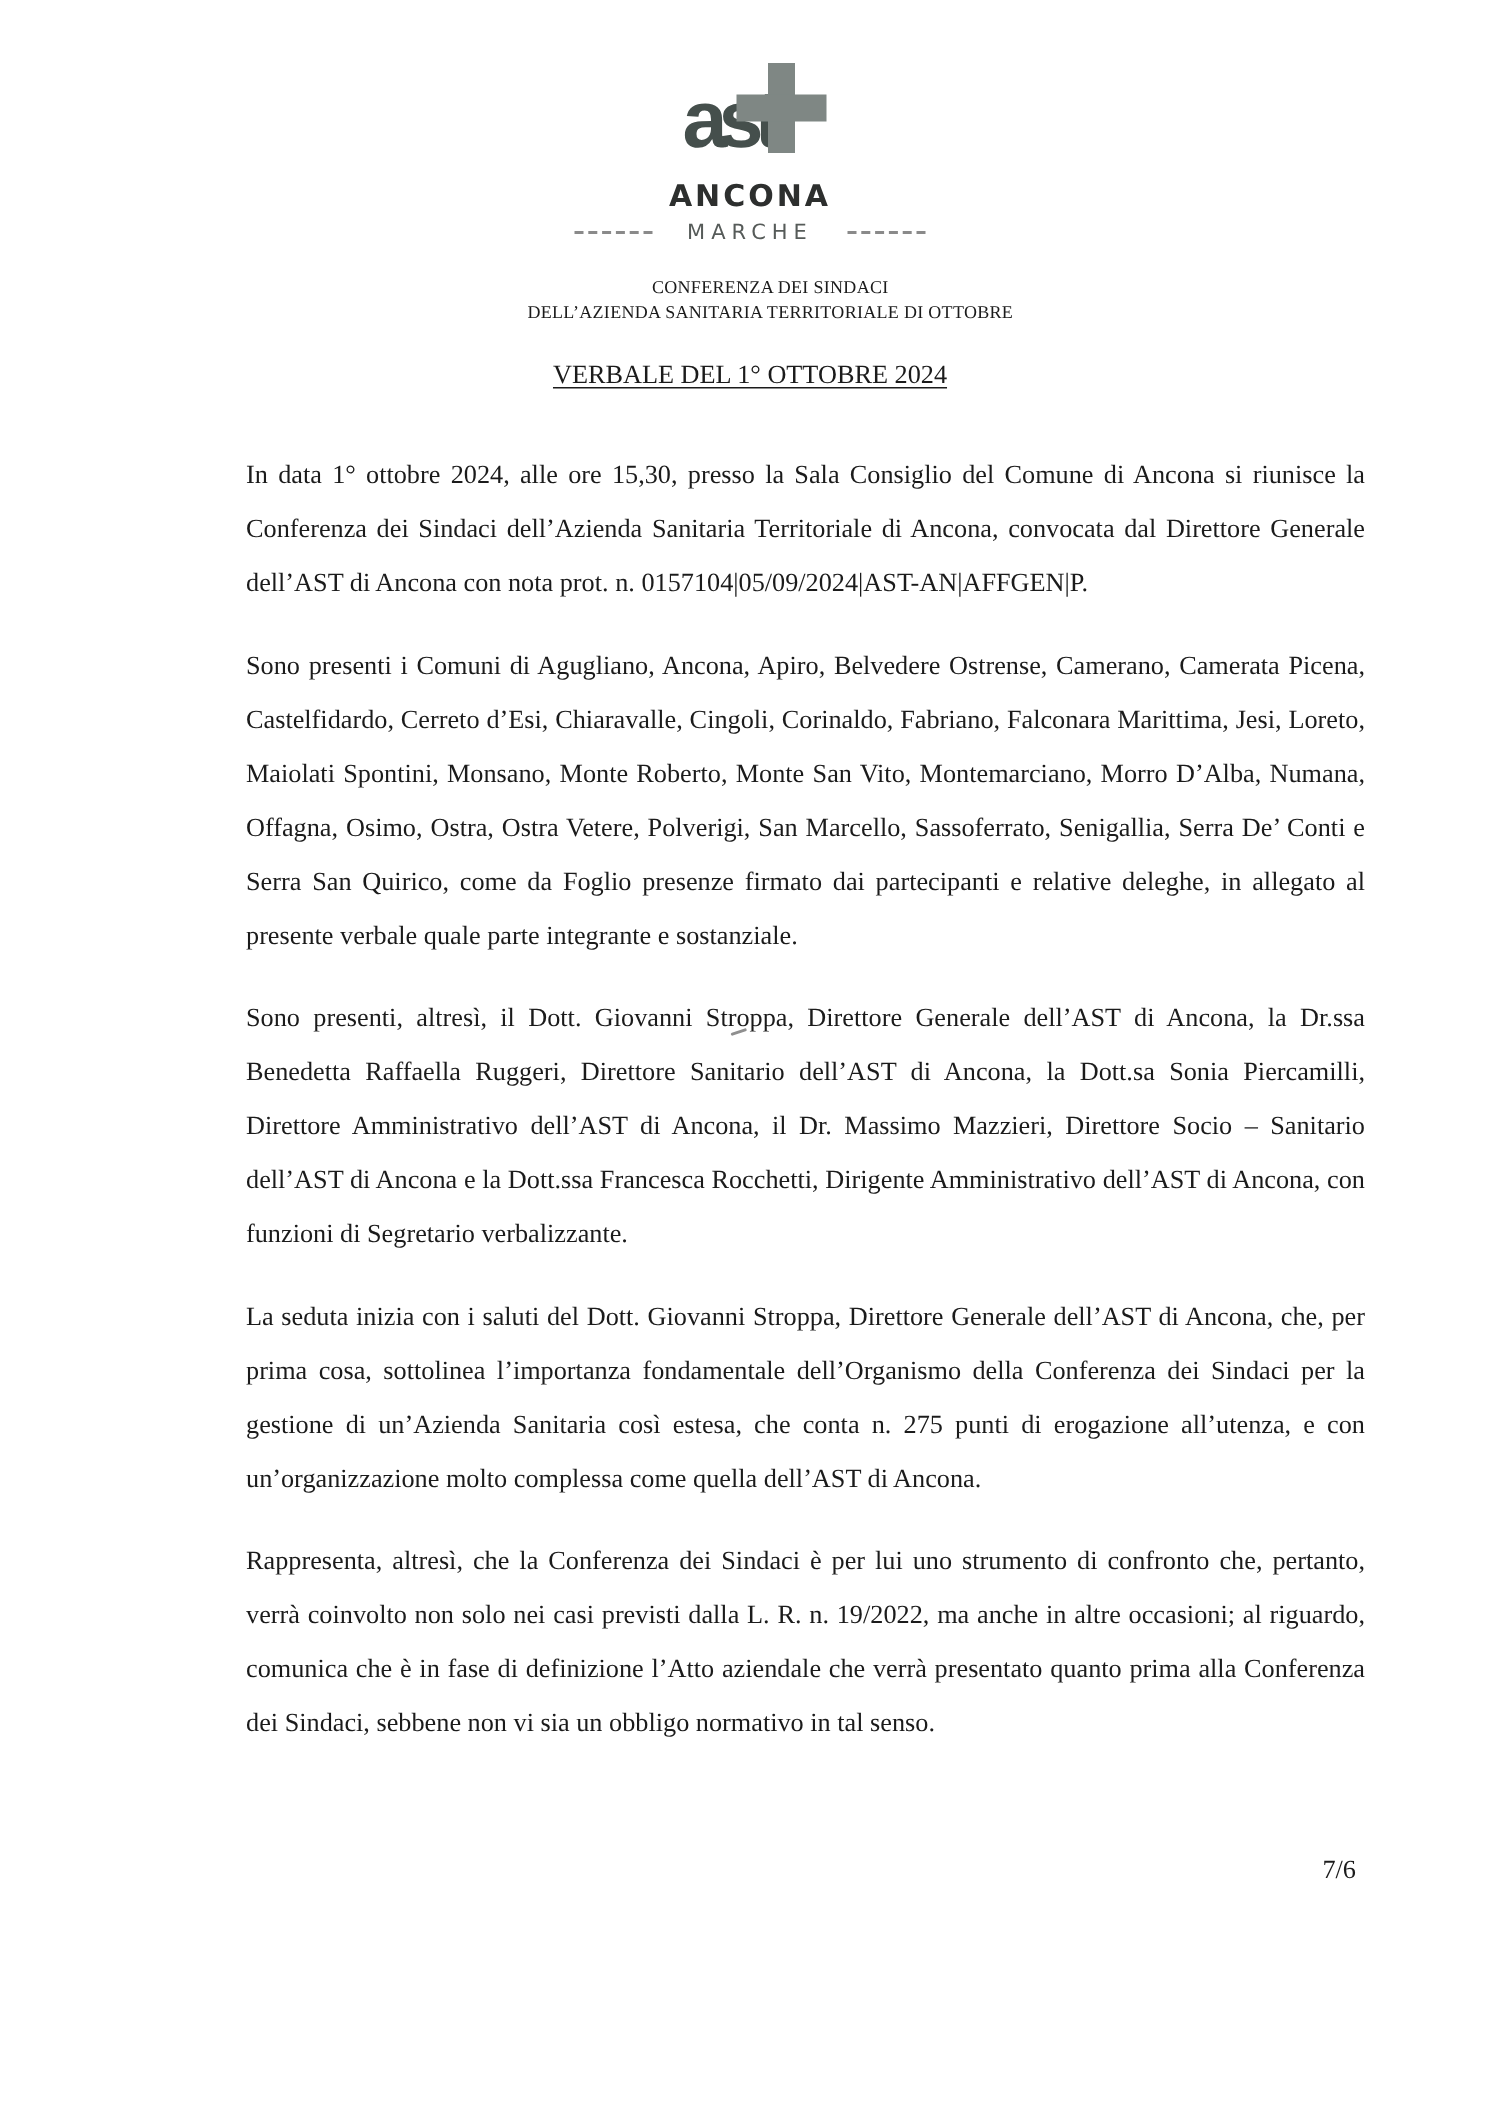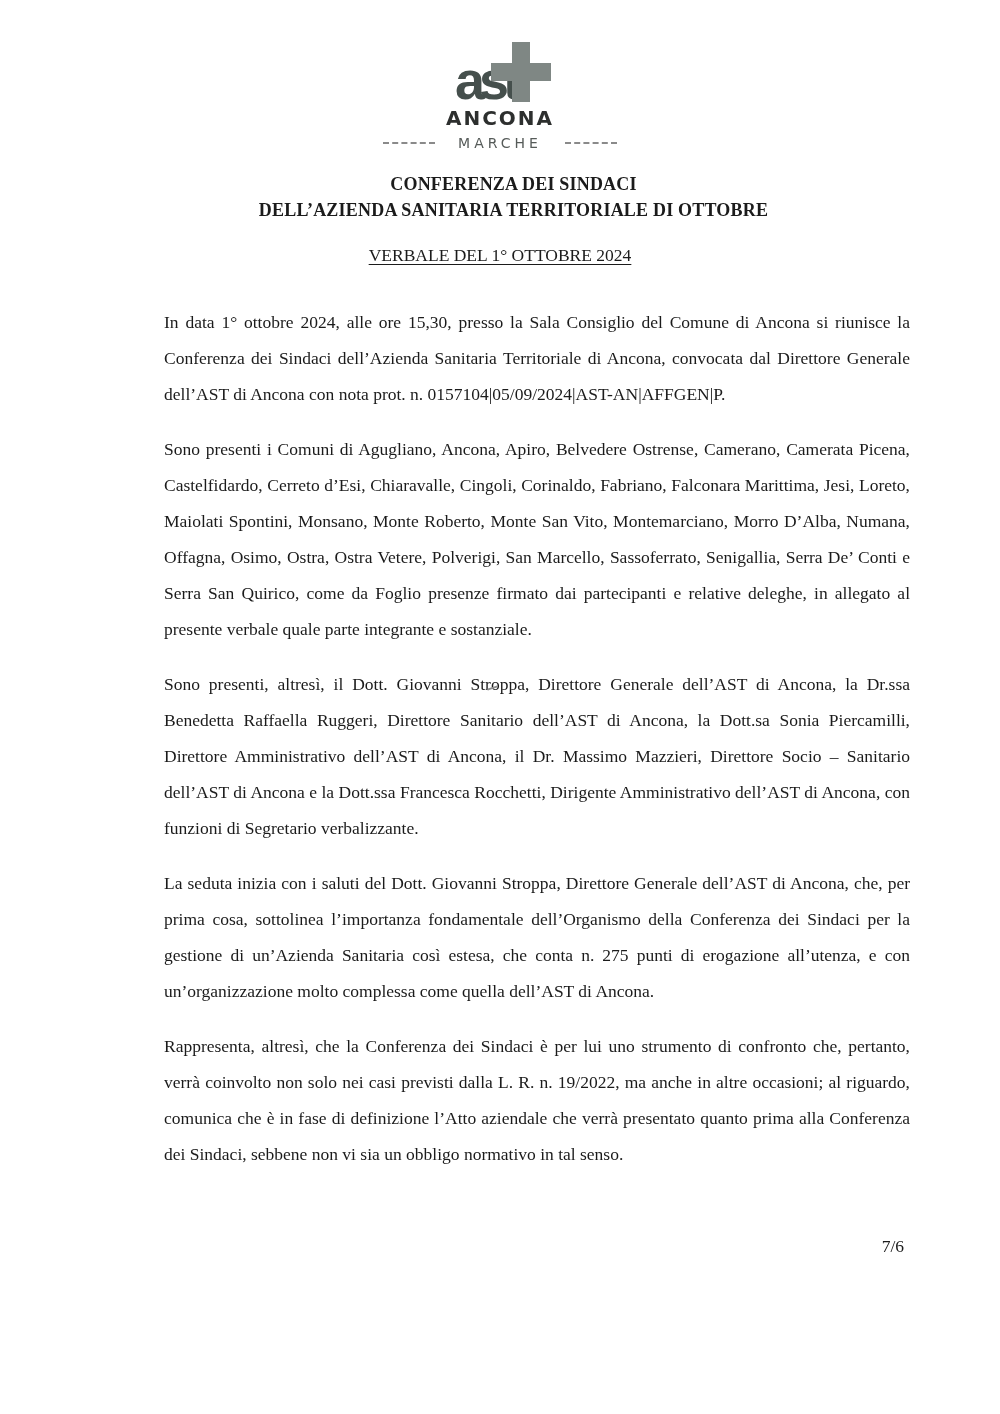--- a/index.html
+++ b/index.html
@@ -41,40 +41,40 @@
   .logo-plus .bar-h {
     position: absolute; left: 0; top: 21px;
     width: 60px; height: 18px; background: #7f8784;
   }
   .logo-org {
     font-family: "DejaVu Sans", sans-serif;
     font-weight: bold;
     font-size: 20px;
     letter-spacing: 2px;
     color: #2d2f2e;
-    margin-top: 0px;
+    margin-top: 12px;
   }
   .logo-region-row {
     display: flex; align-items: center; justify-content: center;
     gap: 23px; margin-top: 5px;
   }
   .dash-line { border-top: 2px dashed #8a8a8a; width: 52px; height: 0; }
   .logo-region {
     font-family: "DejaVu Sans", sans-serif;
     font-size: 14px;
     letter-spacing: 4px;
     color: #565b59;
   }
 
   
   .doc-title {
     margin-top: 20px;
     text-align: center;
-    font-weight: bold;
-    font-size: 18px;
+    font-weight: normal;
+    font-size: 12px;
     line-height: 1.45;
     letter-spacing: 0.2px;
     margin-left: 27px;
   }
   .doc-subtitle {
     margin-top: 22px;
     text-align: center;
     font-size: 17.5px;
     text-decoration: underline;
     text-underline-offset: 3px;

